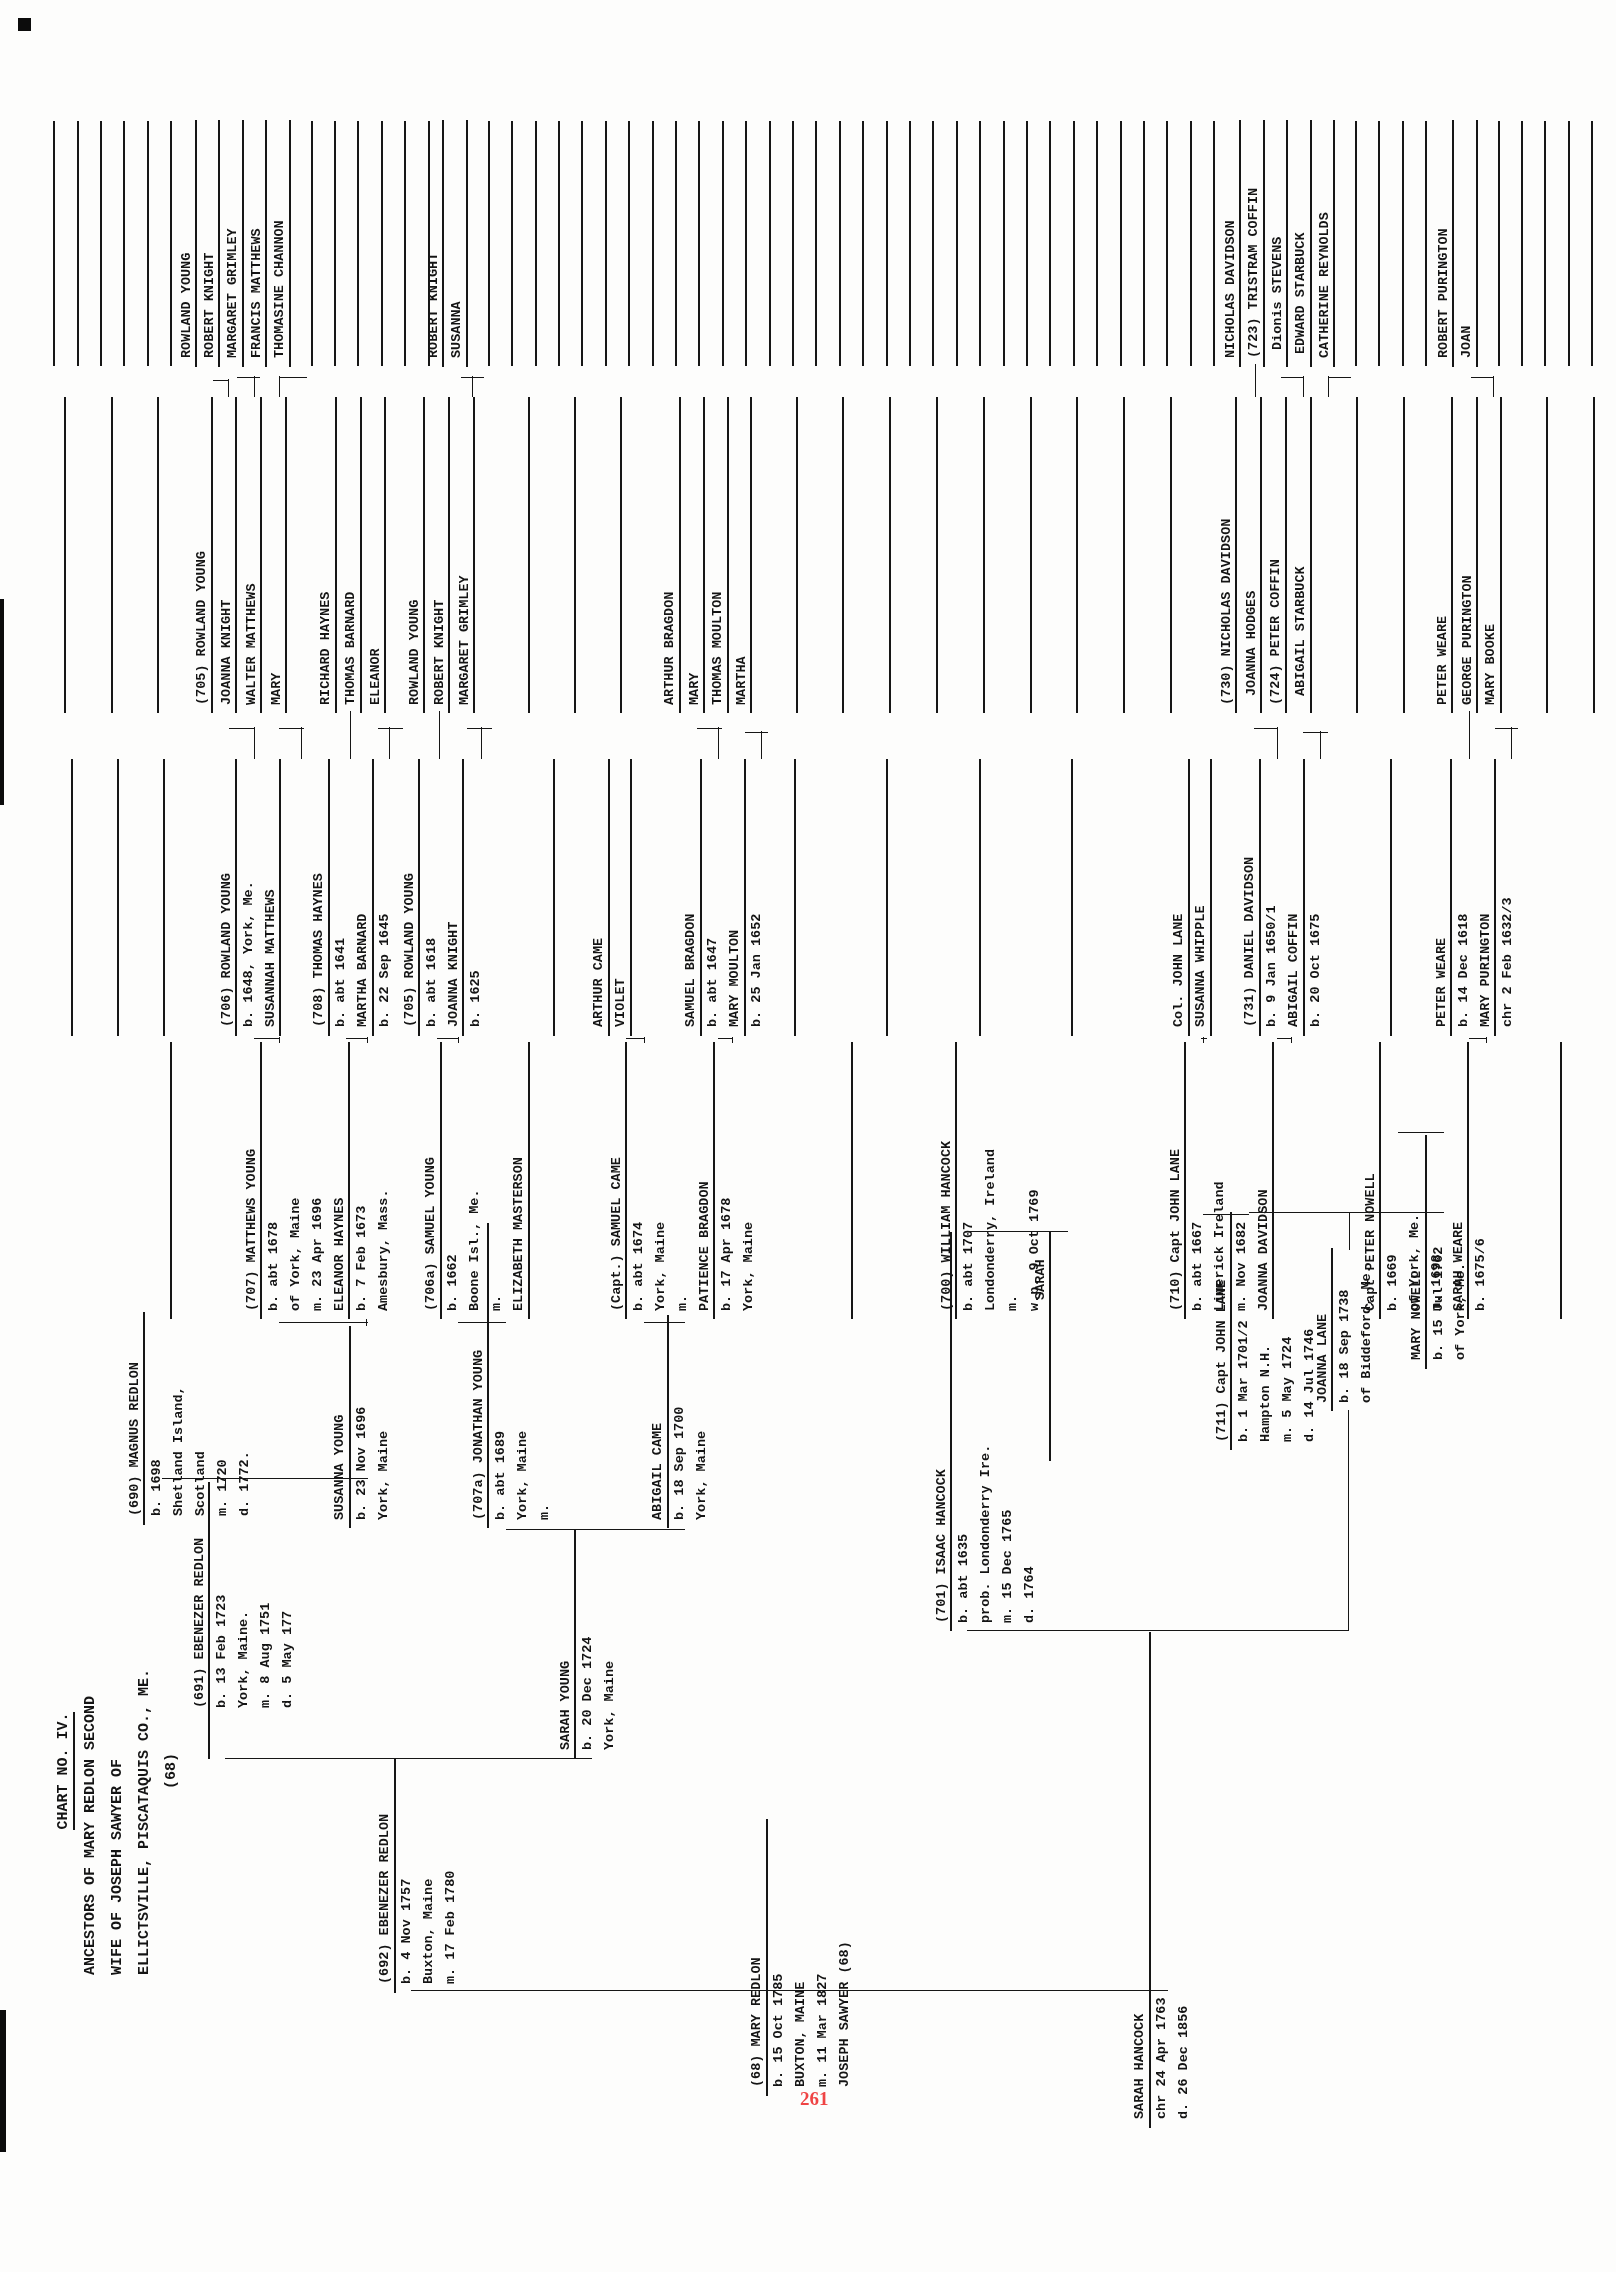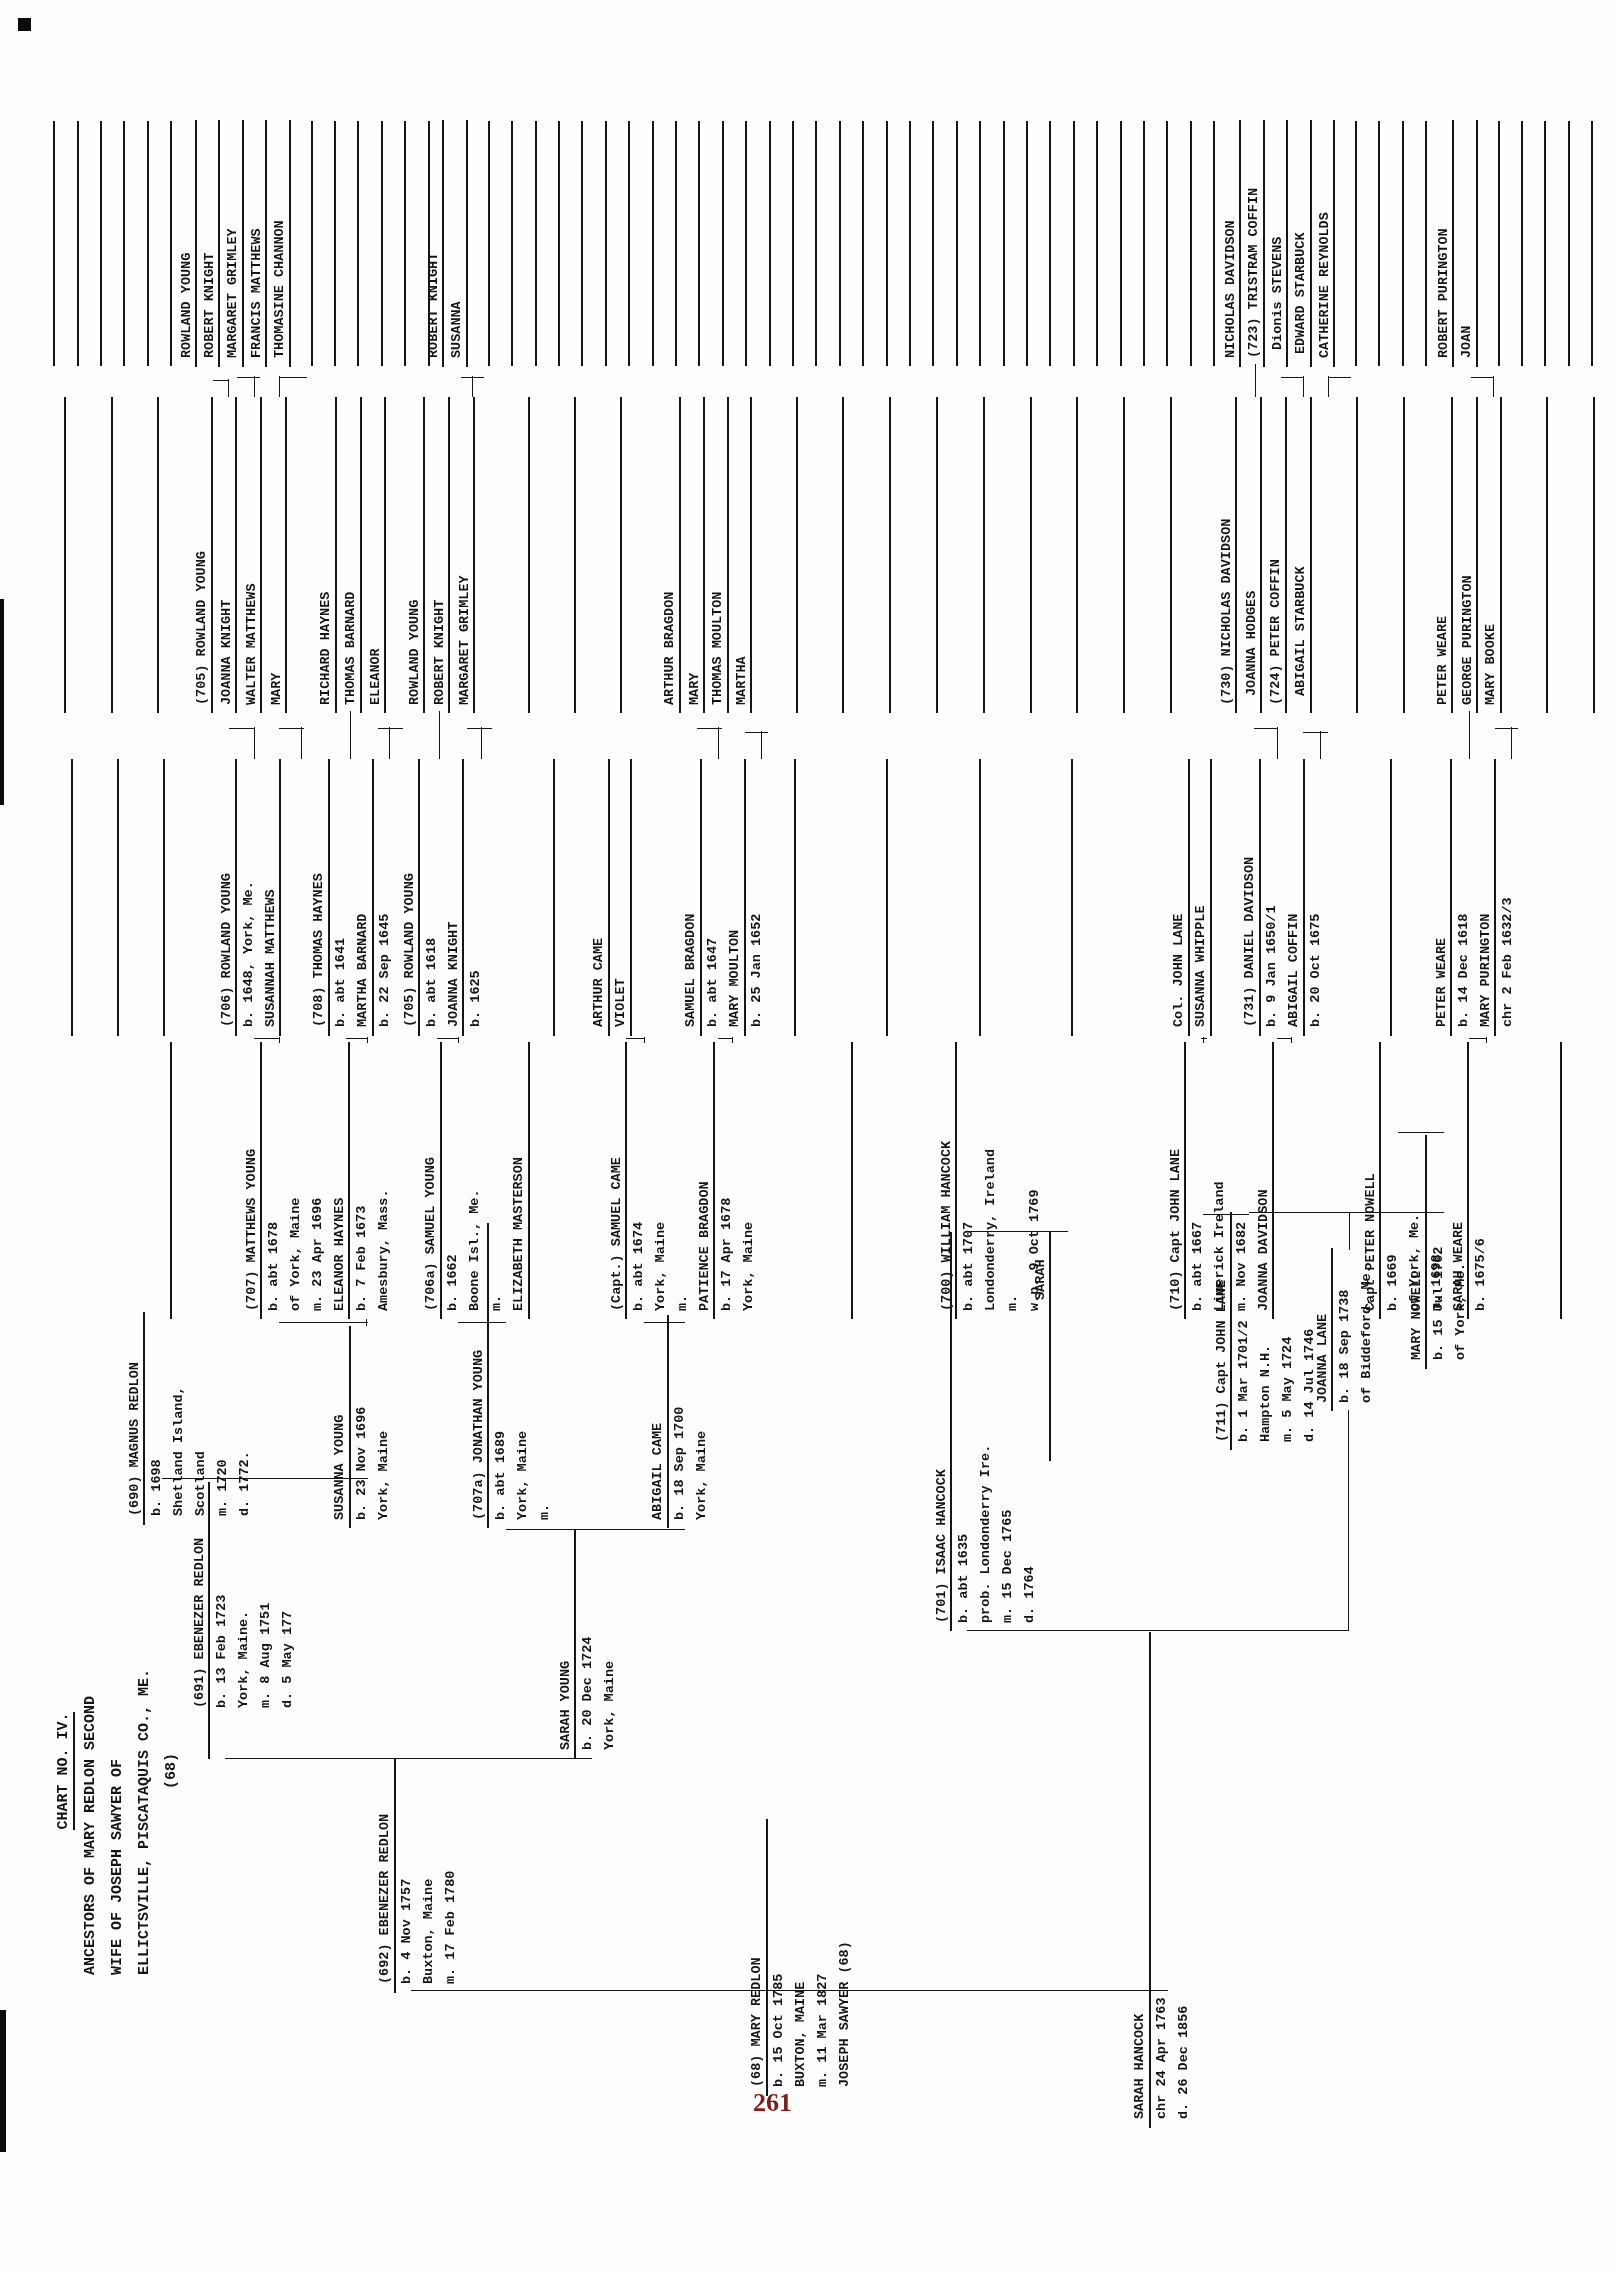--- a/index.html
+++ b/index.html
@@ -9,22 +9,22 @@
   .rot{position:absolute;left:0;top:0;width:2273px;height:1617px;
        transform-origin:0 0;transform:translateY(2273px) rotate(-90deg);}
   .ln{position:absolute;background:#161616;}
   .person{position:absolute;}
   .prow{white-space:nowrap;font-size:13.5px;font-weight:700;height:22px;line-height:19px;
         letter-spacing:0;}
   .title{position:absolute;left:298px;top:52px;width:408px;}
   .trow{font-size:15px;font-weight:700;height:27px;line-height:23px;white-space:nowrap;}
   .trow.c{text-align:center;}
   .trow.u span{border-bottom:2.1px solid #161616;padding-bottom:0.7px;}
-  .pagenum{position:absolute;left:753px;top:2088px;font-family:"Liberation Serif","DejaVu Serif",serif;
-           font-size:26px;font-weight:700;color:#7f1d1d;}
+  .pagenum{position:absolute;left:800px;top:2088px;font-family:"Liberation Serif","DejaVu Serif",serif;
+           font-size:19px;font-weight:700;color:#ef4444;}
   .artifact{position:absolute;background:#0c0c0c;}
 </style>
 </head>
 <body>
 
 <div class="page">
 
   <div class="artifact" style="left:17.7px;top:17.7px;width:13.5px;height:13.5px;"></div>
   <div class="artifact" style="left:0;top:599px;width:4.3px;height:206px;"></div>
   <div class="artifact" style="left:0;top:2010px;width:6.4px;height:142px;"></div>

